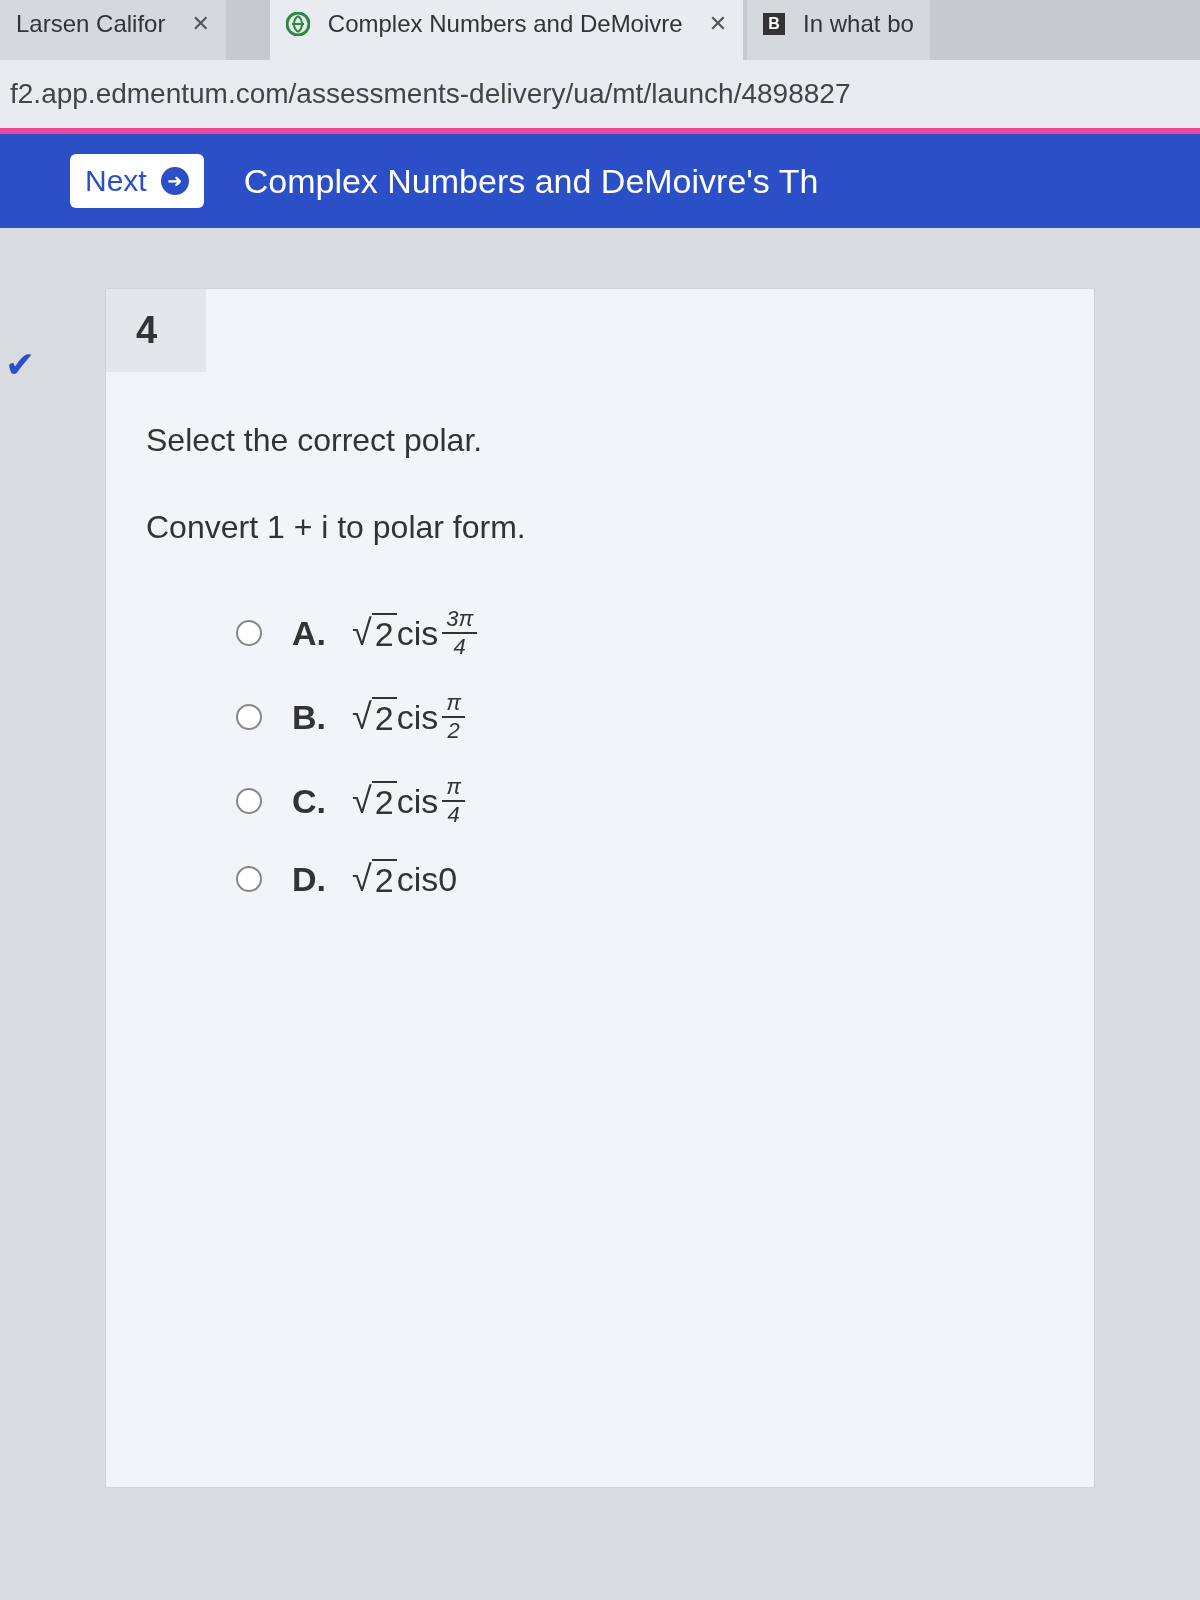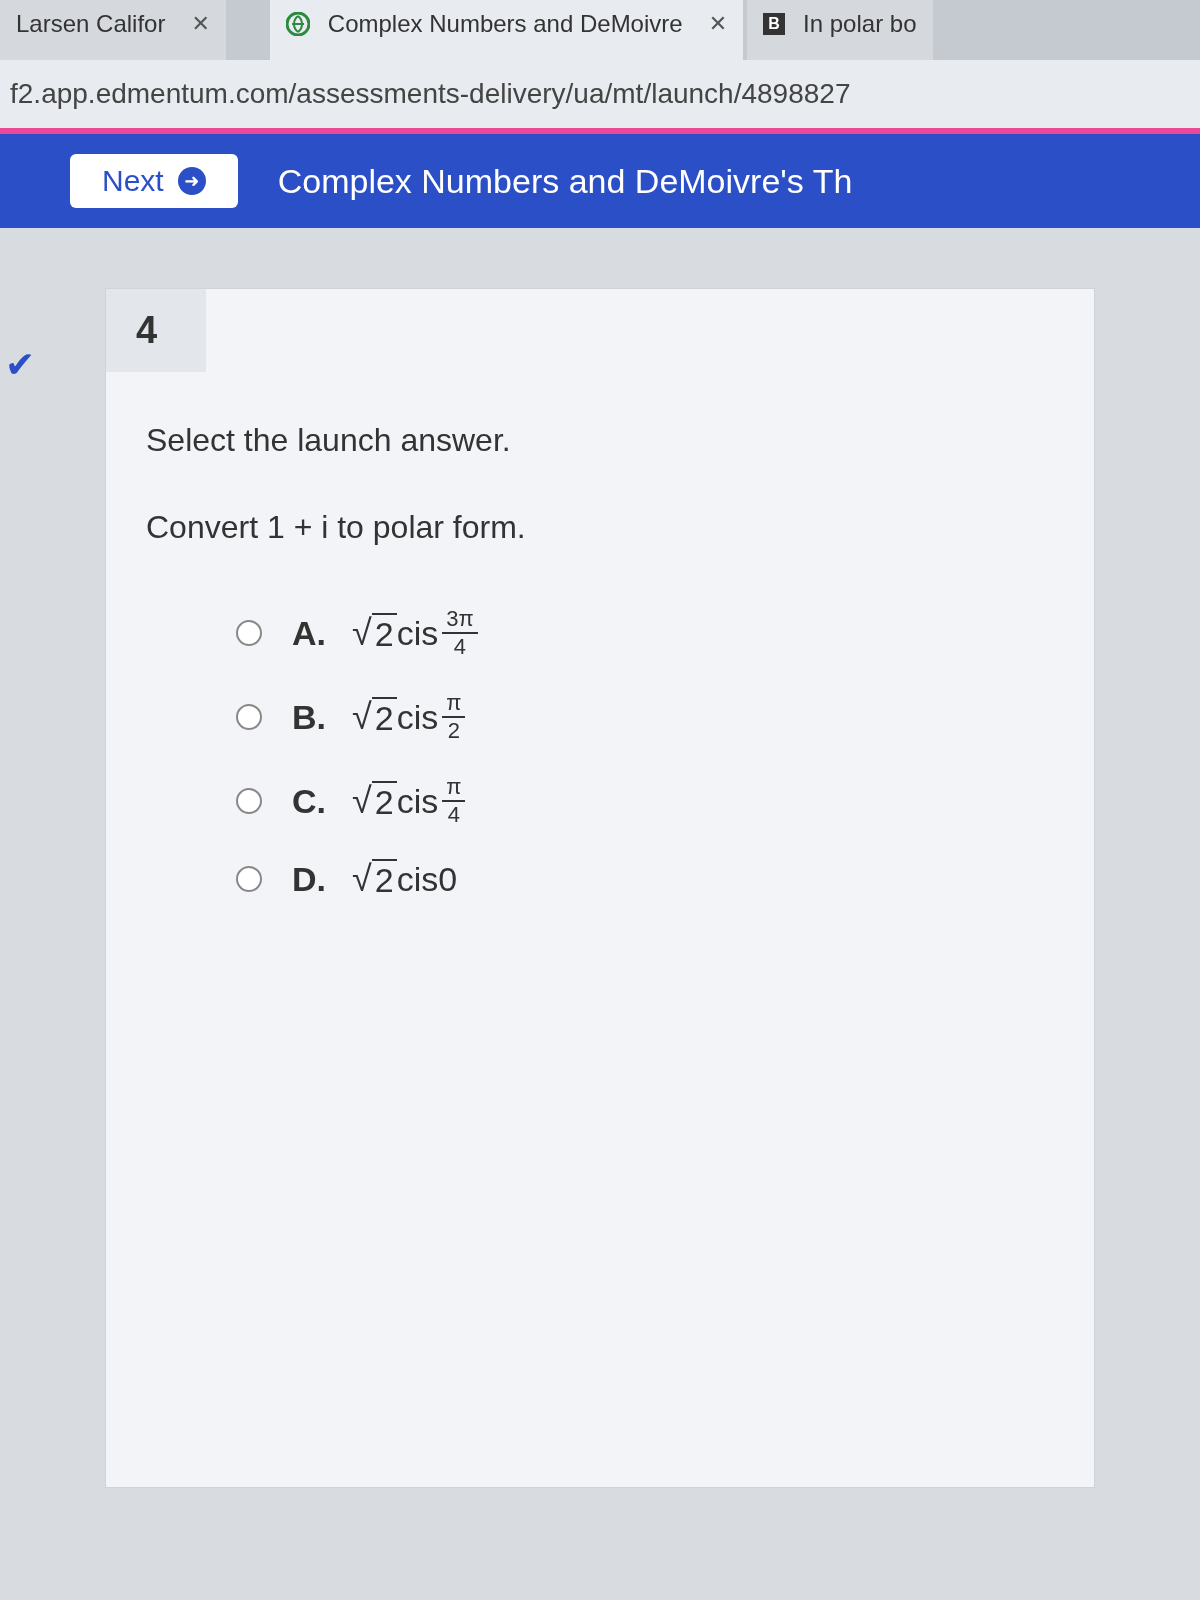--- a/index.html
+++ b/index.html
@@ -59,21 +59,21 @@
       background: #2b4fc7;
       color: #fff;
       display: flex;
       align-items: center;
       padding: 20px 30px;
       font-size: 34px;
     }
     .next-btn {
       background: #fff;
       color: #2b4fc7;
-      padding: 10px 32px;
+      padding: 10px 15px;
       border-radius: 6px;
       font-size: 30px;
       display: flex;
       align-items: center;
       gap: 14px;
       margin-right: 40px;
       margin-left: 40px;
     }
     .next-arrow {
       display: inline-flex;
@@ -159,20 +159,21 @@
       border-top: 2px solid #333;
       padding: 0 3px;
     }
     .frac {
       display: inline-flex;
       flex-direction: column;
       align-items: center;
       font-size: 22px;
       margin-left: 4px;
       vertical-align: middle;
+      font-style: italic;
     }
     .frac .num {
       border-bottom: 2px solid #333;
       padding: 0 4px;
     }
     .frac .den {
       padding: 0 4px;
     }
     .checkmark {
       position: absolute;
@@ -206,21 +207,21 @@
       <svg width="24" height="24" viewBox="0 0 24 24">
           <circle cx="12" cy="12" r="11" fill="none" stroke="#2b8a3e" stroke-width="3"></circle>
           <path d="M6 12 L18 12 M12 4 A10 10 0 0 1 12 20 M12 4 A10 10 0 0 0 12 20" fill="none" stroke="#2b8a3e" stroke-width="2"></path>
         </svg>
     </span>
     <span>Complex Numbers and DeMoivre</span>
     <span class="close">✕</span>
   </div>
   <div class="tab">
     <span class="favicon-b">B</span>
-    <span>In polar bo</span>
+    <span>In what bo</span>
   </div>
 </div>
 
 <div class="address-bar">
   <span>f2.app.edmentum.com/assessments-delivery/ua/mt/launch/4898827</span>
 </div>
 
 <div style="position:relative;">
   <div class="checkmark">✔</div>
   <div class="header-bar">
@@ -228,21 +229,21 @@
       <span>Next</span>
       <span class="next-arrow">➜</span>
     </div>
     <span>Complex Numbers and DeMoivre's Th</span>
   </div>
 
   <div class="content-area">
     <div class="question-card">
       <div class="question-number">4</div>
       <div class="question-body">
-        <div class="instruction">Select the launch answer.</div>
+        <div class="instruction">Select the correct polar.</div>
         <div class="prompt">Convert 1 + i to polar form.</div>
         <div class="options">
 
           <div class="option">
             <div class="radio"></div>
             <div class="option-label">A.</div>
             <div class="option-content">
               <span class="sqrt">
                   <span class="sqrt-inner">2</span>
                 </span>

